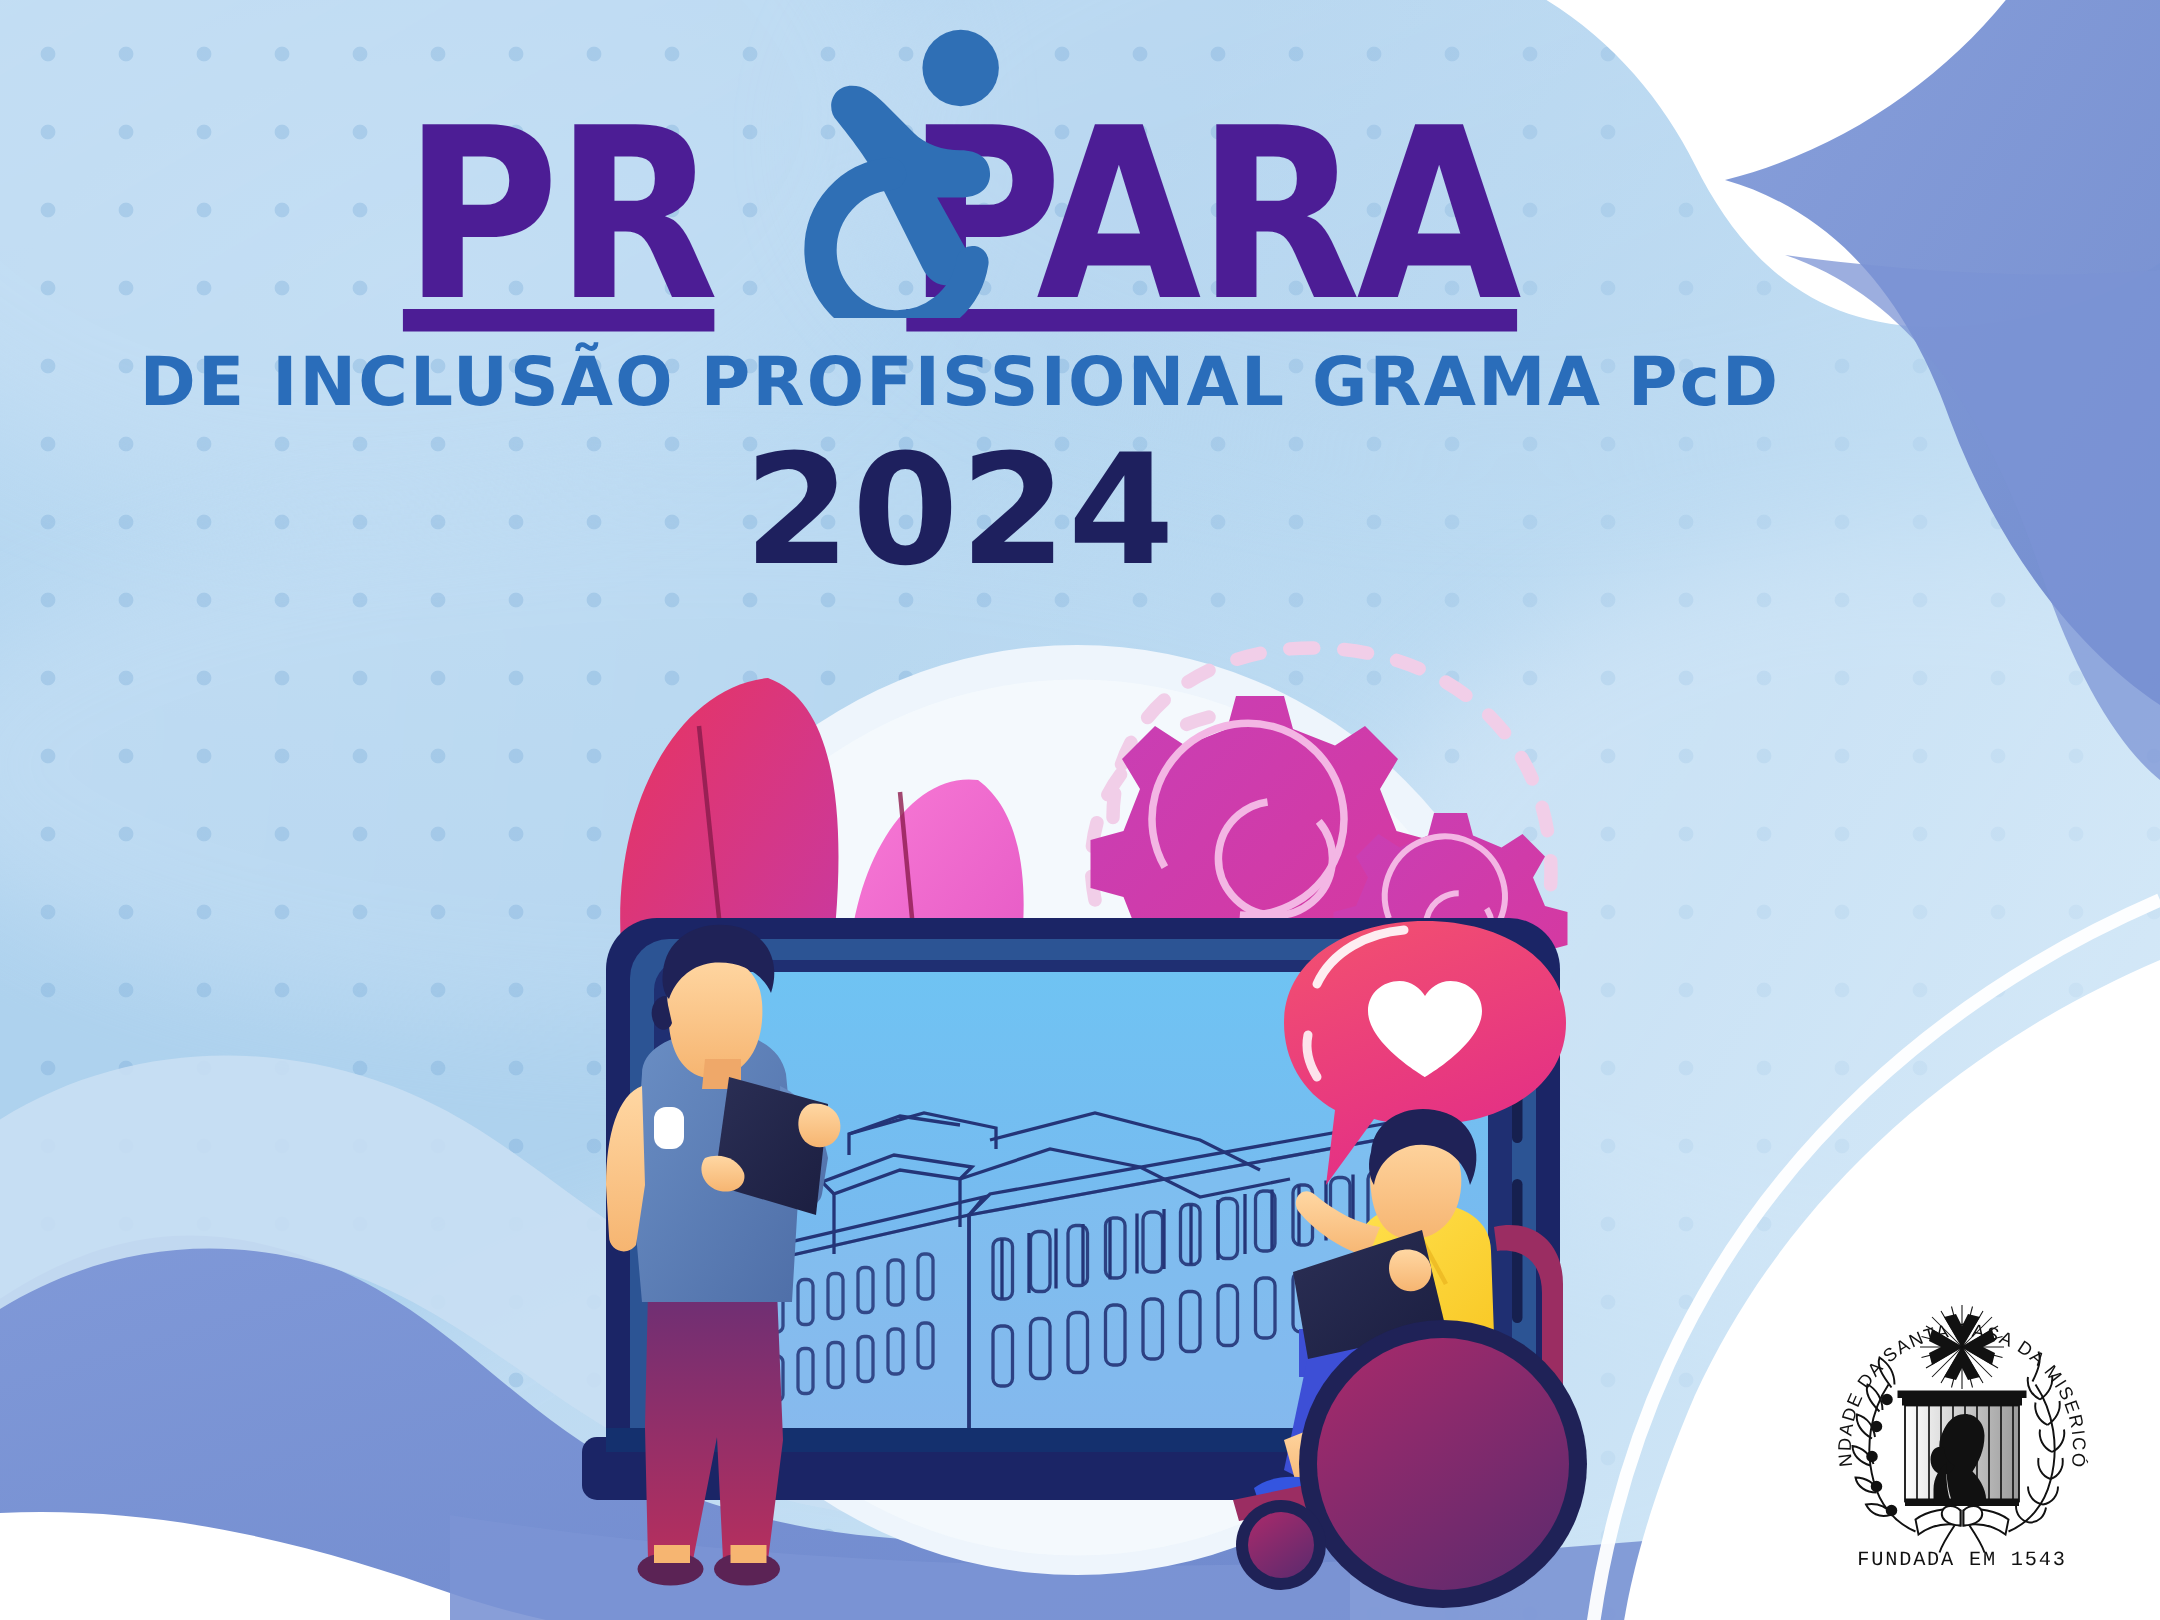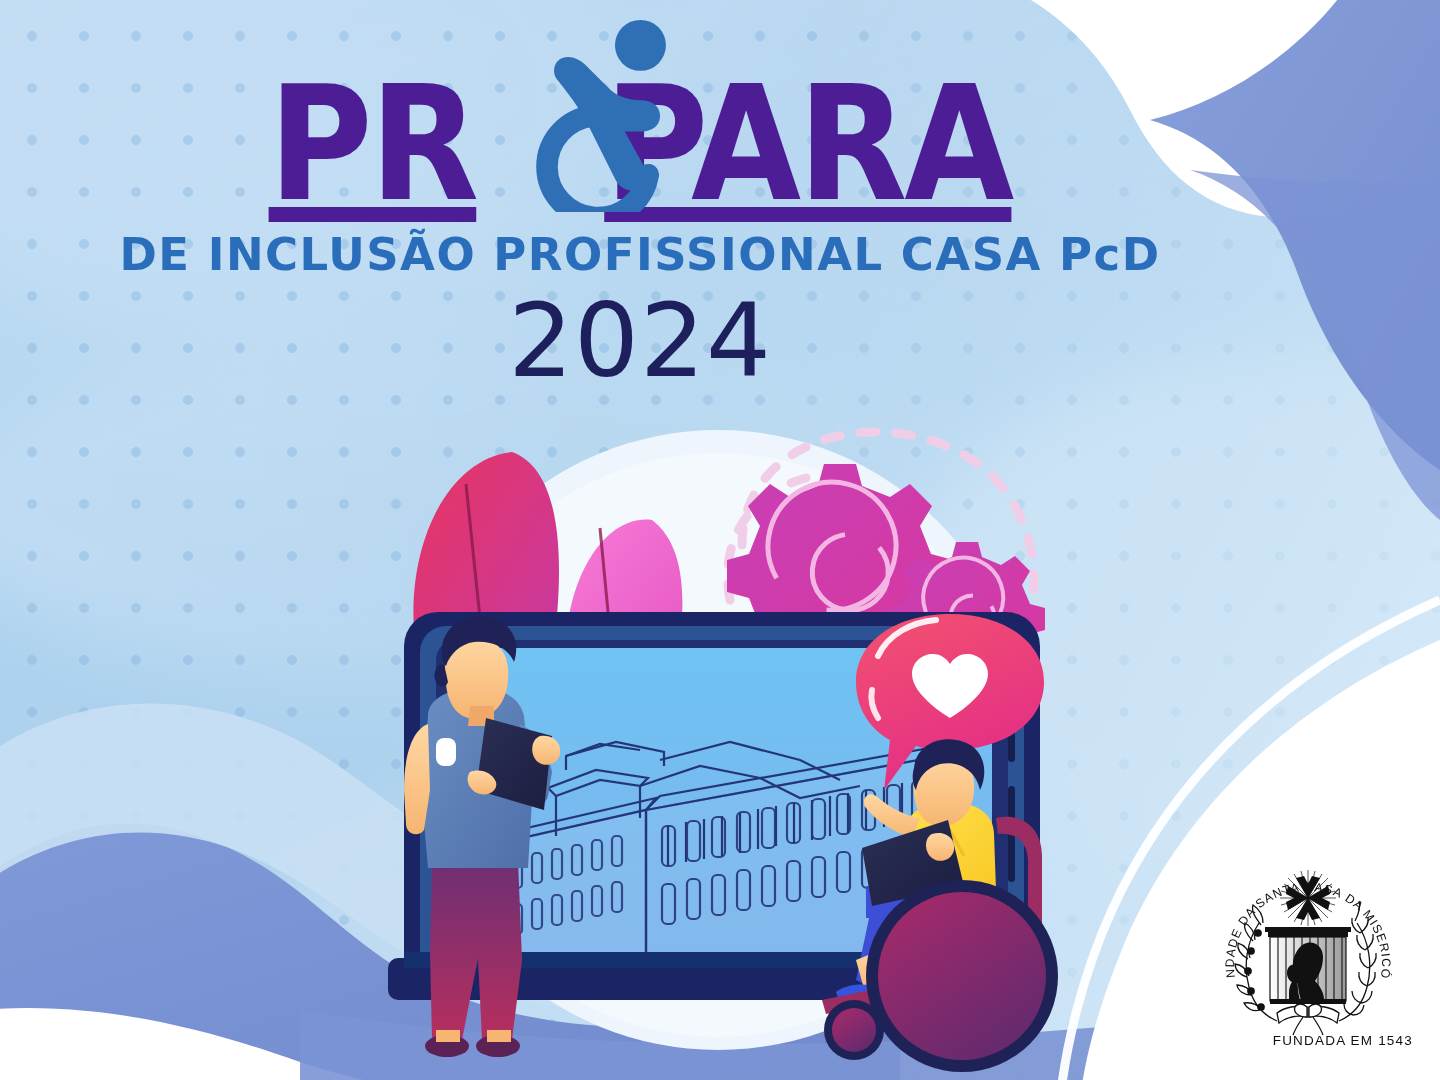--- a/index.html
+++ b/index.html
@@ -42,30 +42,30 @@
   .title-block { position:absolute; left:0; top:78px; width:1280px; text-align:center; }
   .prog-line { position:relative; display:inline-block; height:132px; }
   .prog-txt { font-size:158px; font-weight:bold; color:#4c1d95; letter-spacing:-3px;
               line-height:132px; font-family:"DejaVu Sans", sans-serif;
               font-stretch:condensed; display:inline-block;text-decoration:underline; }
   .wc-slot { display:inline-block; width:128px; vertical-align:top; }
   .wc-icon { position:absolute; left:246px; top:-66px; width:196px; height:200px; }
 
   .subtitle { margin-top:18px; font-size:45px; font-weight:bold; color:#2a6dba;
               letter-spacing:1.5px; font-family:"DejaVu Sans", sans-serif; }
-  .year { margin-top:6px; font-size:102px; font-weight:normal; color:#1e205e;
+  .year { margin-top:6px; font-size:102px; font-weight:bold; color:#1e205e;
           letter-spacing:1px; line-height:108px; font-family:"DejaVu Sans", sans-serif; }
 
   
   .logo-wrap { position:absolute; left:1203px; top:855px; width:210px; height:205px; }
   .logo-wrap svg { width:210px; height:205px; }
   .logo-name { position:absolute; left:0; bottom:34px; width:210px; text-align:center;
                font-size:30px; letter-spacing:3px; color:#111; font-family:"Liberation Sans", sans-serif; }
-  .logo-sub { position:absolute; left:0; bottom:12px; width:210px; text-align:right;
-              font-size:13.5px; letter-spacing:1.2px; color:#111; font-family:Liberation Sans, sans-serif; }
+  .logo-sub { position:absolute; left:0; bottom:12px; width:210px; text-align:center;
+              font-size:13.5px; letter-spacing:1.2px; color:#111; font-family:Liberation Mono, monospace; }
 </style>
 </head>
 <body>
 
 <div id="poster">
 
   <div class="bg-base"></div>
   <div class="fold f1"></div>
   <div class="fold f2"></div>
   <div class="fold f3"></div>
@@ -354,21 +354,21 @@
       
       <svg class="wc-icon" viewBox="0 0 100 100">
         <circle cx="64" cy="16" r="13" fill="#2f6fb5"></circle>
         <path d="M22,34 C18,30 20,22 27,22 C31,22 34,24 38,28
                  L48,38 C52,42 58,44 64,44 C70,44 74,47 74,52
                  C74,57 70,60 64,60 L56,60 L66,78 C69,84 66,90 60,90
                  C56,90 53,88 51,84 L38,58 C34,50 30,44 22,34 Z" fill="#2f6fb5"></path>
         <path d="M40,52 A26,26 0 1,0 68,82" fill="none" stroke="#2f6fb5" stroke-width="11" stroke-linecap="round"></path>
       </svg>
     </div>
-    <div class="subtitle">DE INCLUSÃO PROFISSIONAL CASA PcD</div>
+    <div class="subtitle">DE INCLUSÃO PROFISSIONAL GRAMA PcD</div>
     <div class="year">2024</div>
   </div>
 
   <div class="logo-wrap">
     <svg viewBox="0 0 210 205">
       <defs>
         <path id="arcPath" d="M 32,122 A 74,74 0 1,1 178,122" fill="none"></path>
         <linearGradient id="gCol" x1="0" y1="0" x2="1" y2="0">
           <stop offset="0" stop-color="#ffffff"></stop>
             <stop offset="1" stop-color="#9a9a9a"></stop>

